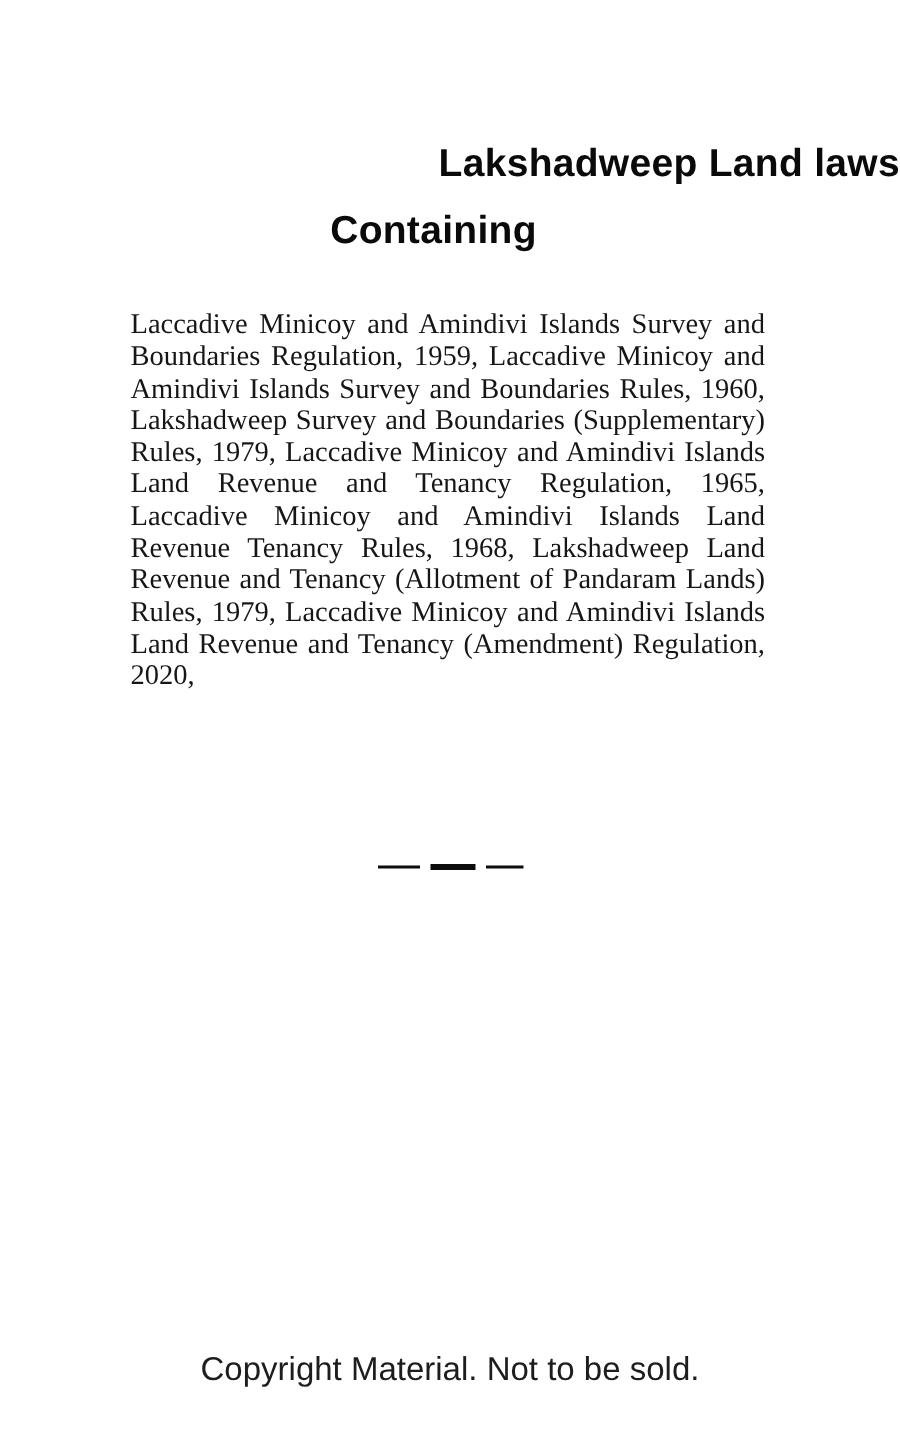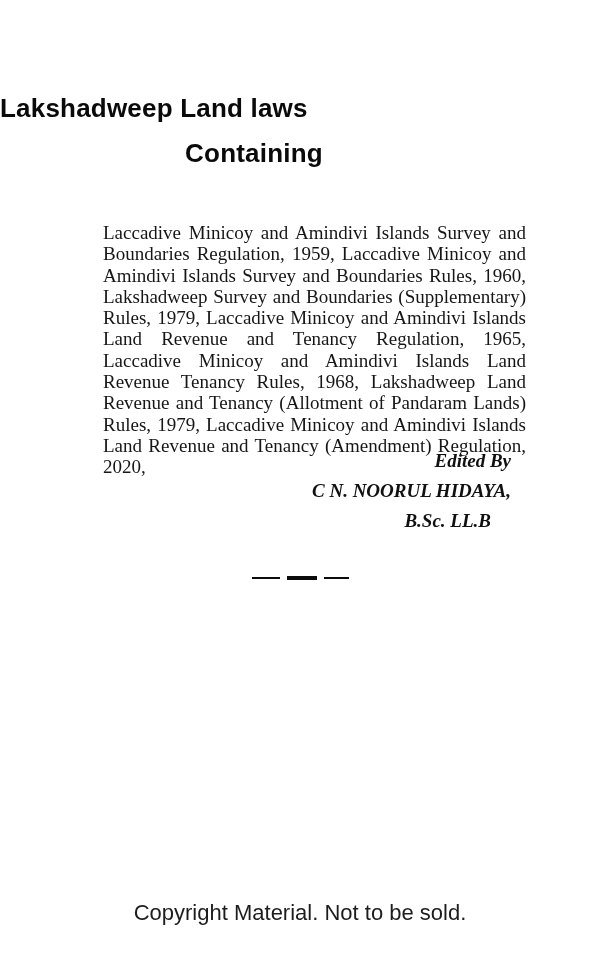--- a/index.html
+++ b/index.html
@@ -15,48 +15,49 @@
     overflow: hidden;
     font-family: "Liberation Serif", serif;
     color: #141414;
   }
   .book-title {
     position: absolute;
     top: 93px;
     left: 0;
     width: 600px;
     margin: 0;
-    text-align: left;
+    text-align: right;
     font-family: "Liberation Sans", sans-serif;
     font-weight: bold;
     font-size: 26px;
     line-height: 31px;
     letter-spacing: 0.2px;
     color: #0a0a0a;
   }
   .book-subtitle {
     position: absolute;
     top: 138px;
     left: 0;
     width: 508px;
     margin: 0;
     text-align: center;
     font-family: "Liberation Sans", sans-serif;
     font-weight: bold;
     font-size: 26px;
     line-height: 31px;
     letter-spacing: 0.2px;
     color: #0a0a0a;
+    padding-left: 35px;
   }
   .contents-paragraph {
     position: absolute;
     top: 206px;
     left: 87px;
     width: 423px;
-    margin: 16px;
+    margin: 0;
     font-family: "Liberation Serif", serif;
     font-size: 19px;
     line-height: 21.3px;
     text-align: justify;
     text-justify: inter-word;
     color: #161616;
   }
   .byline {
     position: absolute;
     top: 446px;
@@ -109,25 +110,20 @@
 <body>
 
 <div class="page">
 
   <h1 class="book-title">Lakshadweep Land laws</h1>
 
   <h2 class="book-subtitle">Containing</h2>
 
   <p class="contents-paragraph">Laccadive Minicoy and Amindivi Islands Survey and Boundaries Regulation, 1959, Laccadive Minicoy and Amindivi Islands Survey and Boundaries Rules, 1960, Lakshadweep Survey and Boundaries (Supplementary) Rules, 1979, Laccadive Minicoy and Amindivi Islands Land Revenue and Tenancy Regulation, 1965, Laccadive Minicoy and Amindivi Islands Land Revenue Tenancy Rules, 1968, Lakshadweep Land Revenue and Tenancy (Allotment of Pandaram Lands) Rules, 1979, Laccadive Minicoy and Amindivi Islands Land Revenue and Tenancy (Amendment) Regulation, 2020,</p>
 
-  <div class="byline">
-    <div class="byline-label">Edited By</div>
-    <div class="editor-name">C N. NOORUL HIDAYA,</div>
-    <div class="credentials-line">B.Sc. LL.B</div>
-  </div>
 
   <div class="section-divider">
     <span class="divider-dash d1"></span>
     <span class="divider-dash d2"></span>
     <span class="divider-dash d3"></span>
   </div>
 
   <p class="copyright-notice">Copyright Material. Not to be sold.</p>
 
 </div>

